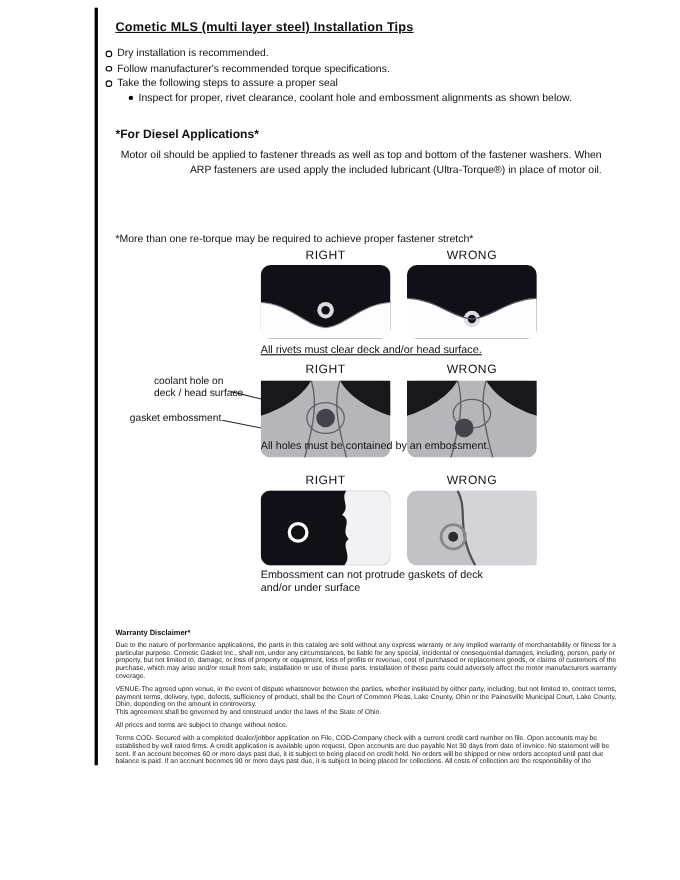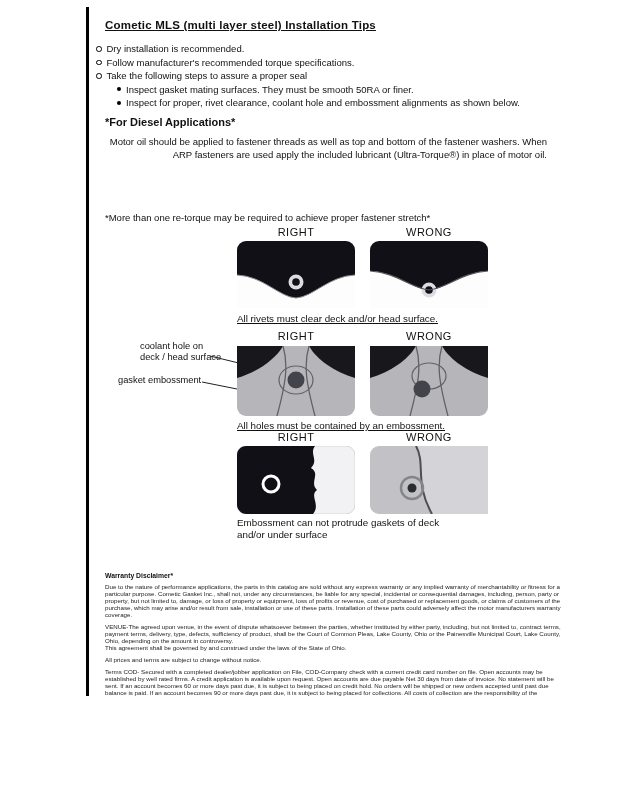--- a/index.html
+++ b/index.html
@@ -47,24 +47,20 @@
       <span class="mk-circle"></span>
       <span>Dry installation is recommended.</span>
     </div>
     <div class="tip-row">
       <span class="mk-circle"></span>
       <span>Follow manufacturer's recommended torque specifications.</span>
     </div>
     <div class="tip-row">
       <span class="mk-circle"></span>
       <span>Take the following steps to assure a proper seal</span>
-    </div>
-    <div class="tip-row sub">
-      <span class="mk-dot"></span>
-      <span>Inspect gasket mating surfaces.  They must be smooth 50RA or finer.</span>
     </div>
     <div class="tip-row sub">
       <span class="mk-dot"></span>
       <span>Inspect for proper, rivet clearance, coolant hole and embossment alignments as shown below.</span>
     </div>
   </div>
 
   <div class="diesel-heading">*For Diesel Applications*</div>
   <div class="para p1">Motor oil should be applied to fastener threads as well as top and bottom of the fastener washers. When ARP fasteners are used apply the included lubricant (Ultra-Torque®) in place of motor oil.</div>
   <div class="note">*More than one re-torque may be required to achieve proper fastener stretch*</div>
@@ -121,21 +117,21 @@
     <svg width="118" height="70" viewBox="0 0 118 70">
       <rect width="118" height="70" rx="9" fill="#b6b6ba"></rect>
       <path d="M0,0 H46 C38,14 20,26 0,32 Z" fill="#17171c"></path>
       <path d="M118,0 H72 C80,14 98,26 118,32 Z" fill="#17171c"></path>
       <path d="M46,0 C52,20 48,40 40,70" stroke="#60606a" fill="none" stroke-width="1.3"></path>
       <path d="M72,0 C66,20 70,40 78,70" stroke="#60606a" fill="none" stroke-width="1.3"></path>
       <ellipse cx="59" cy="30" rx="17" ry="13" fill="none" stroke="#60606a" stroke-width="1.2"></ellipse>
       <circle cx="52" cy="43" r="8.5" fill="#43434b"></circle>
     </svg>
   </figure>
-  <div class="caption" style="top:420px;text-decoration:underline;">All holes must be contained by an embossment.</div>
+  <div class="caption" style="top:400px;">All holes must be contained by an embossment.</div>
 
   <div class="col-label" style="left:237px;top:431px;">RIGHT</div>
   <div class="col-label" style="left:370px;top:431px;">WRONG</div>
 
   <figure class="fig" style="left:237px;top:446px;">
     <svg width="118" height="68" viewBox="0 0 118 68">
       <rect width="118" height="68" rx="9" fill="#f2f2f4" stroke="#d6d6da" stroke-width="1"></rect>
       <path d="M9,0 H78 C72,8 82,14 74,22 C84,28 72,36 80,44 C72,50 84,58 76,68 H9 C4,68 0,63 0,59 V9 C0,4 4,0 9,0 Z" fill="#101016"></path>
       <circle cx="34" cy="38" r="8" fill="none" stroke="#ffffff" stroke-width="3"></circle>
     </svg>

